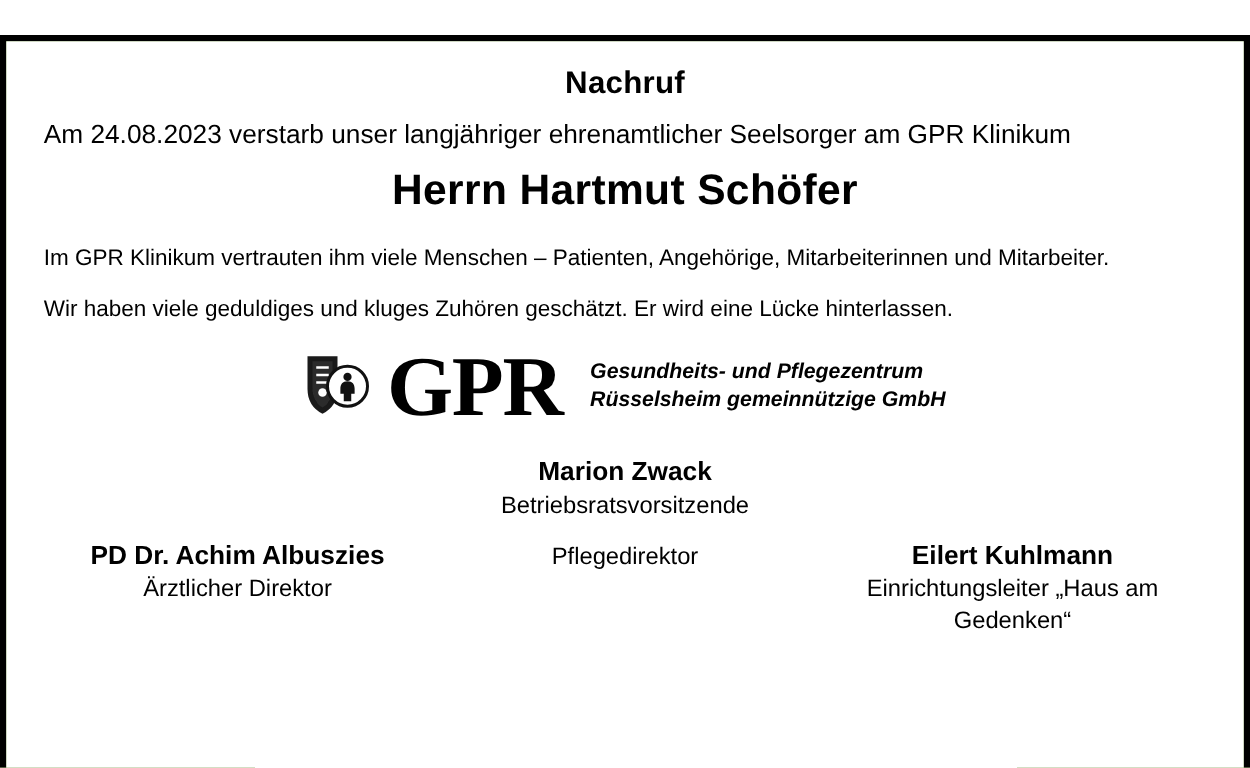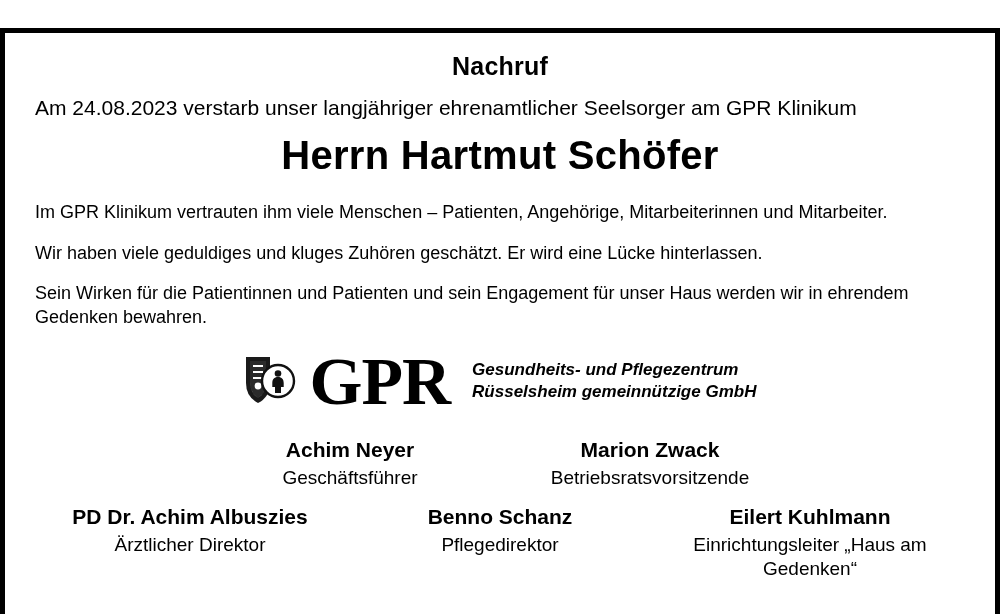--- a/index.html
+++ b/index.html
@@ -62,21 +62,21 @@
     margin: 5px 0 14px 0;
   }
   .intro-line {
     text-align: left;
     font-size: 21px;
     line-height: 1.25;
     margin: 0 0 8px 0;
   }
   .deceased-name {
     text-align: center;
-    font-size: 40px;
+    font-size: 34px;
     font-weight: bold;
     letter-spacing: 0.3px;
     margin: 12px 0 22px 0;
   }
   .body-par {
     font-size: 18px;
     line-height: 1.35;
     margin: 0 0 16px 0;
     text-align: left;
   }
@@ -150,21 +150,20 @@
   <div class="inner">
 
     <div class="kicker">Nachruf</div>
 
     <div class="intro-line">Am 24.08.2023 verstarb unser langjähriger ehrenamtlicher Seelsorger am GPR Klinikum</div>
 
     <div class="deceased-name">Herrn Hartmut Schöfer</div>
 
     <p class="body-par">Im GPR Klinikum vertrauten ihm viele Menschen – Patienten, Angehörige, Mitarbeiterinnen und Mitarbeiter.</p>
     <p class="body-par">Wir haben viele geduldiges und kluges Zuhören geschätzt. Er wird eine Lücke hinterlassen.</p>
-    <p class="body-par last">Sein Wirken für die Patientinnen und Patienten und sein Engagement für unser Haus werden wir in ehrendem Gedenken bewahren.</p>
 
     <div class="logo-block">
       <span class="crest">
         <svg width="52" height="56" viewBox="0 0 52 56" xmlns="http://www.w3.org/2000/svg">
 
           <path d="M2 4 H26 V30 Q26 44 14 50 Q2 44 2 30 Z" fill="#1a1a1a"></path>
           <path d="M6 8 H22 V29 Q22 40 14 45 Q6 40 6 29 Z" fill="#ffffff" stroke="#1a1a1a" stroke-width="1"></path>
           <path d="M6 8 H22 V29 Q22 40 14 45 Q6 40 6 29 Z" fill="#2b2b2b"></path>
           <path d="M9 13 h10 M9 19 h10 M9 25 h10" stroke="#ffffff" stroke-width="2"></path>
           <circle cx="14" cy="33" r="3.4" fill="#ffffff"></circle>
@@ -176,36 +175,31 @@
       </span>
       <span class="logo-word">GPR</span>
       <span class="logo-sub">
         <div>Gesundheits- und Pflegezentrum</div>
         <div>Rüsselsheim gemeinnützige GmbH</div>
       </span>
     </div>
 
     <div class="sig-row two">
       <div class="sig">
-        <div class="sig-name">Achim Neyer</div>
-        <div class="sig-role">Geschäftsführer</div>
-      </div>
-      <div class="sig">
         <div class="sig-name">Marion Zwack</div>
         <div class="sig-role">Betriebsratsvorsitzende</div>
       </div>
     </div>
 
     <div class="sig-row three">
       <div class="sig">
         <div class="sig-name">PD Dr. Achim Albuszies</div>
         <div class="sig-role">Ärztlicher Direktor</div>
       </div>
       <div class="sig">
-        <div class="sig-name">Benno Schanz</div>
         <div class="sig-role">Pflegedirektor</div>
       </div>
       <div class="sig">
         <div class="sig-name">Eilert Kuhlmann</div>
         <div class="sig-role">Einrichtungsleiter „Haus am Gedenken“</div>
       </div>
     </div>
 
   </div>
 </div>

